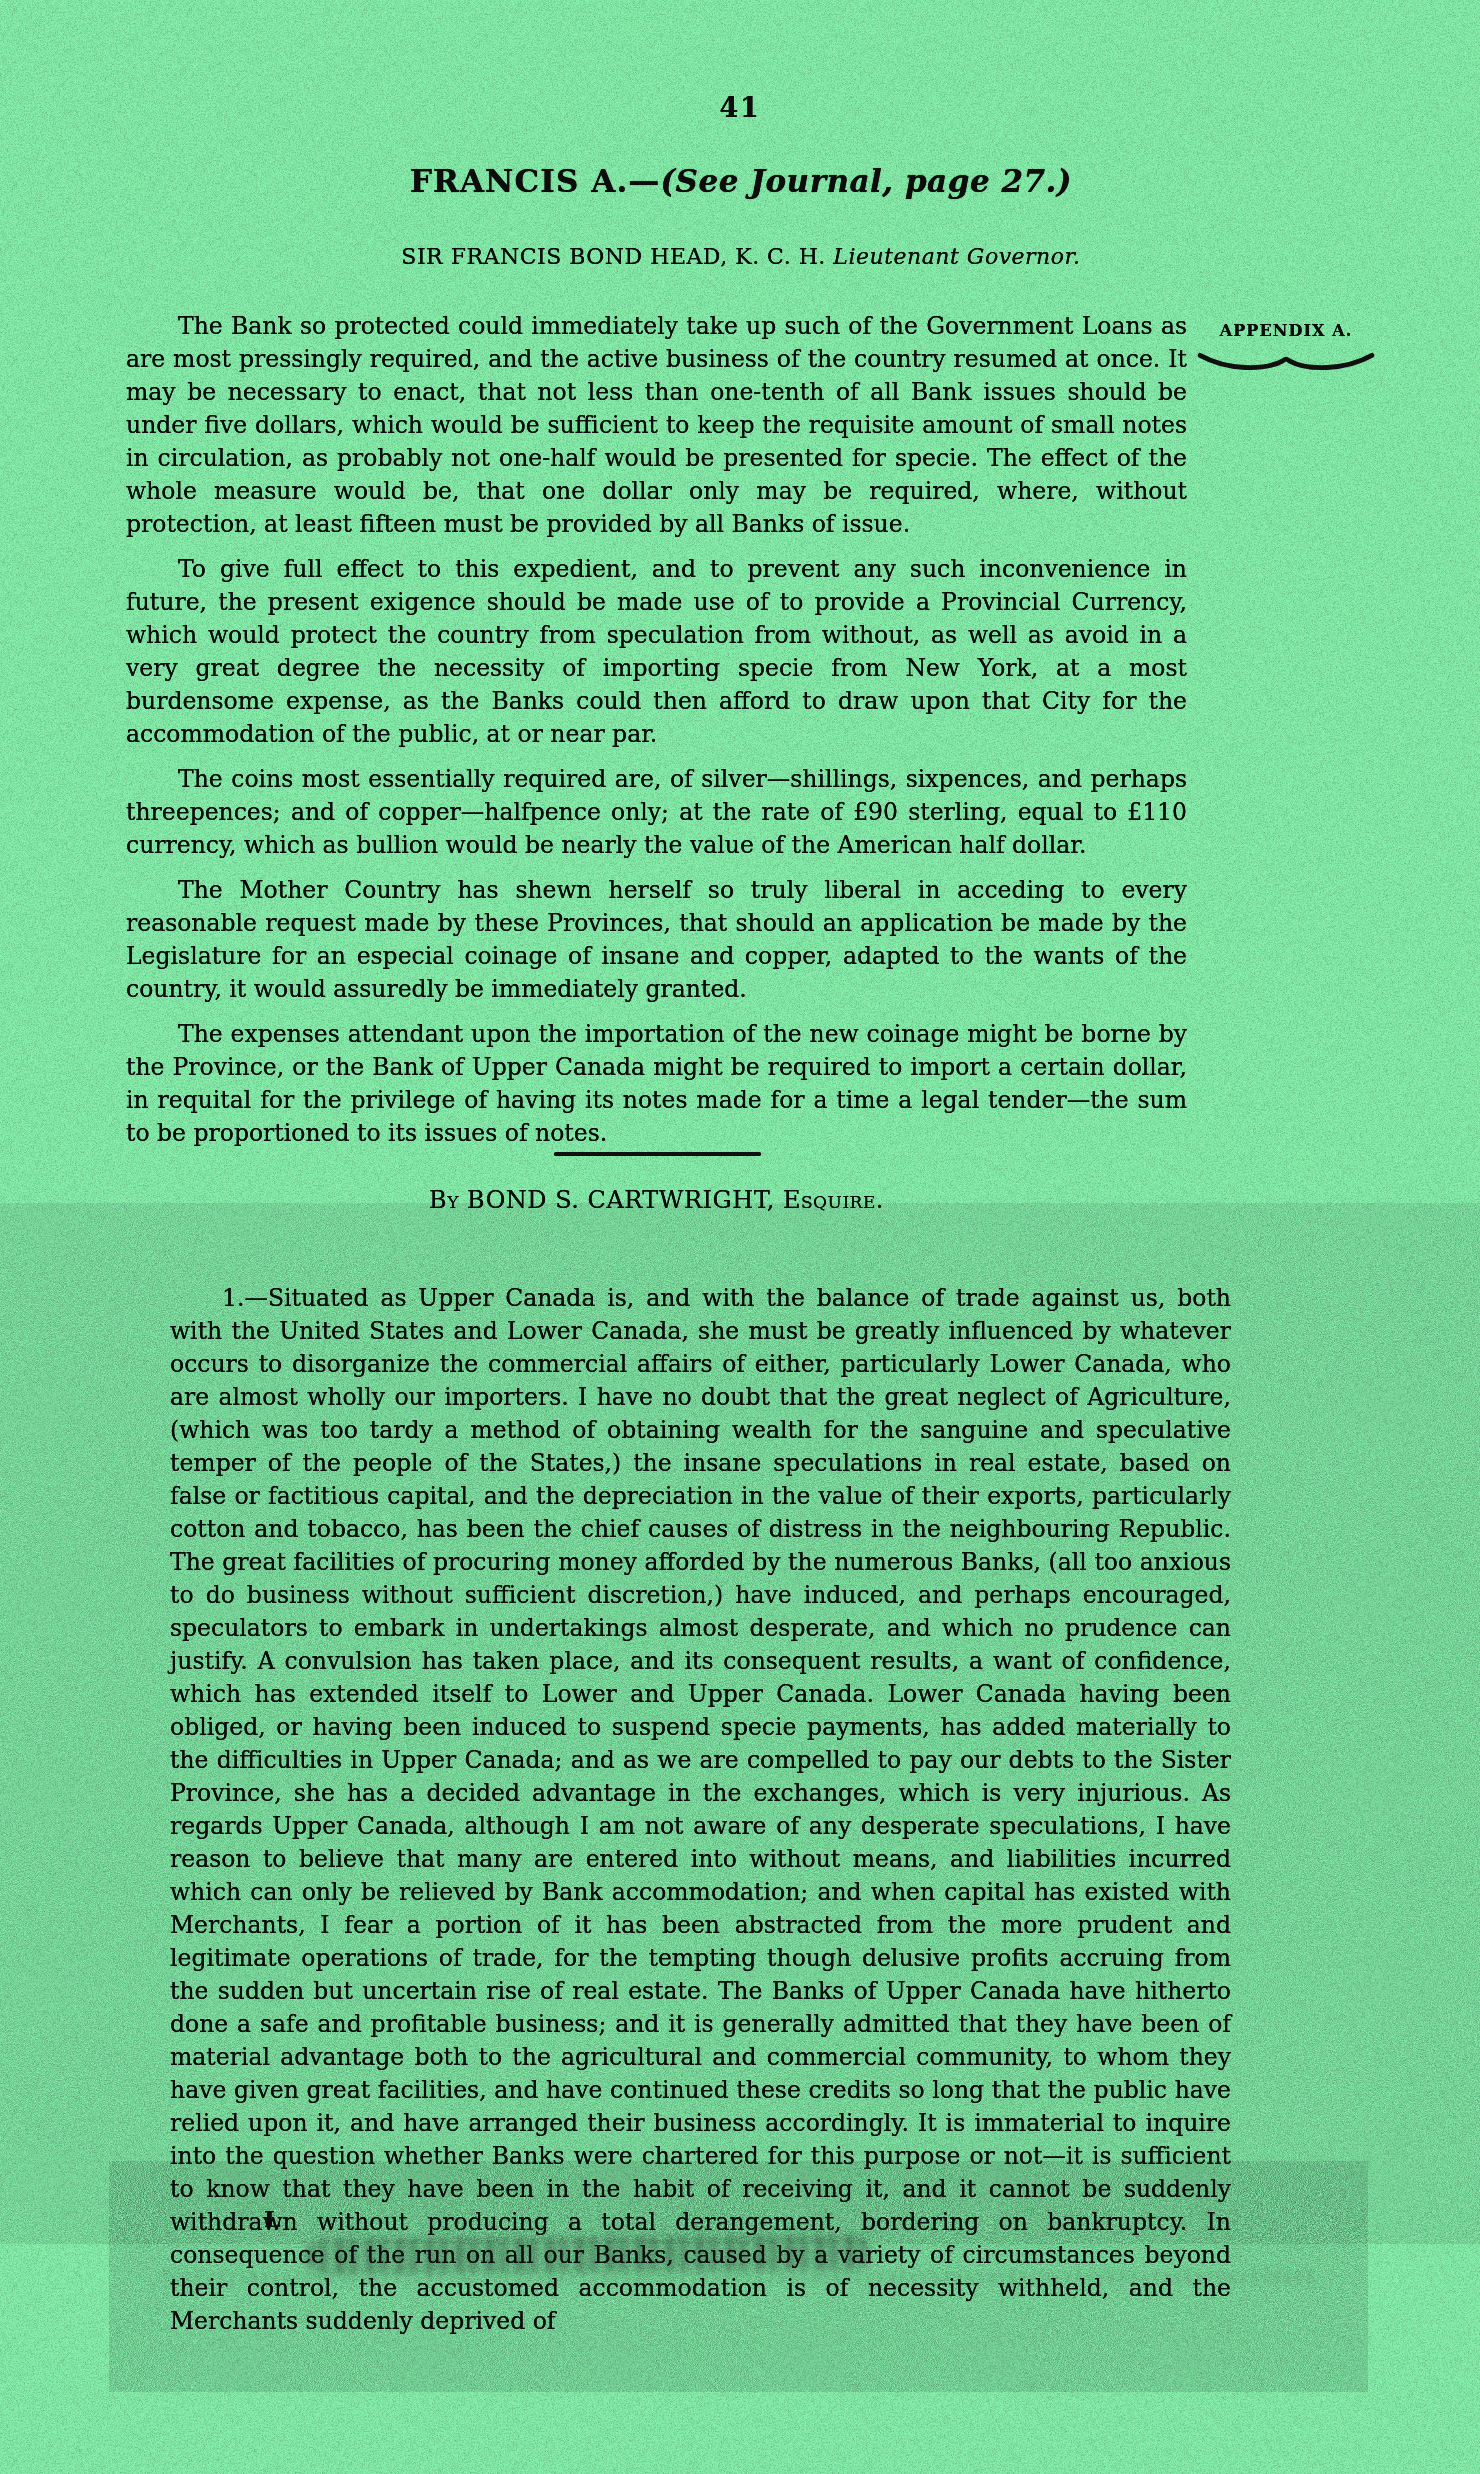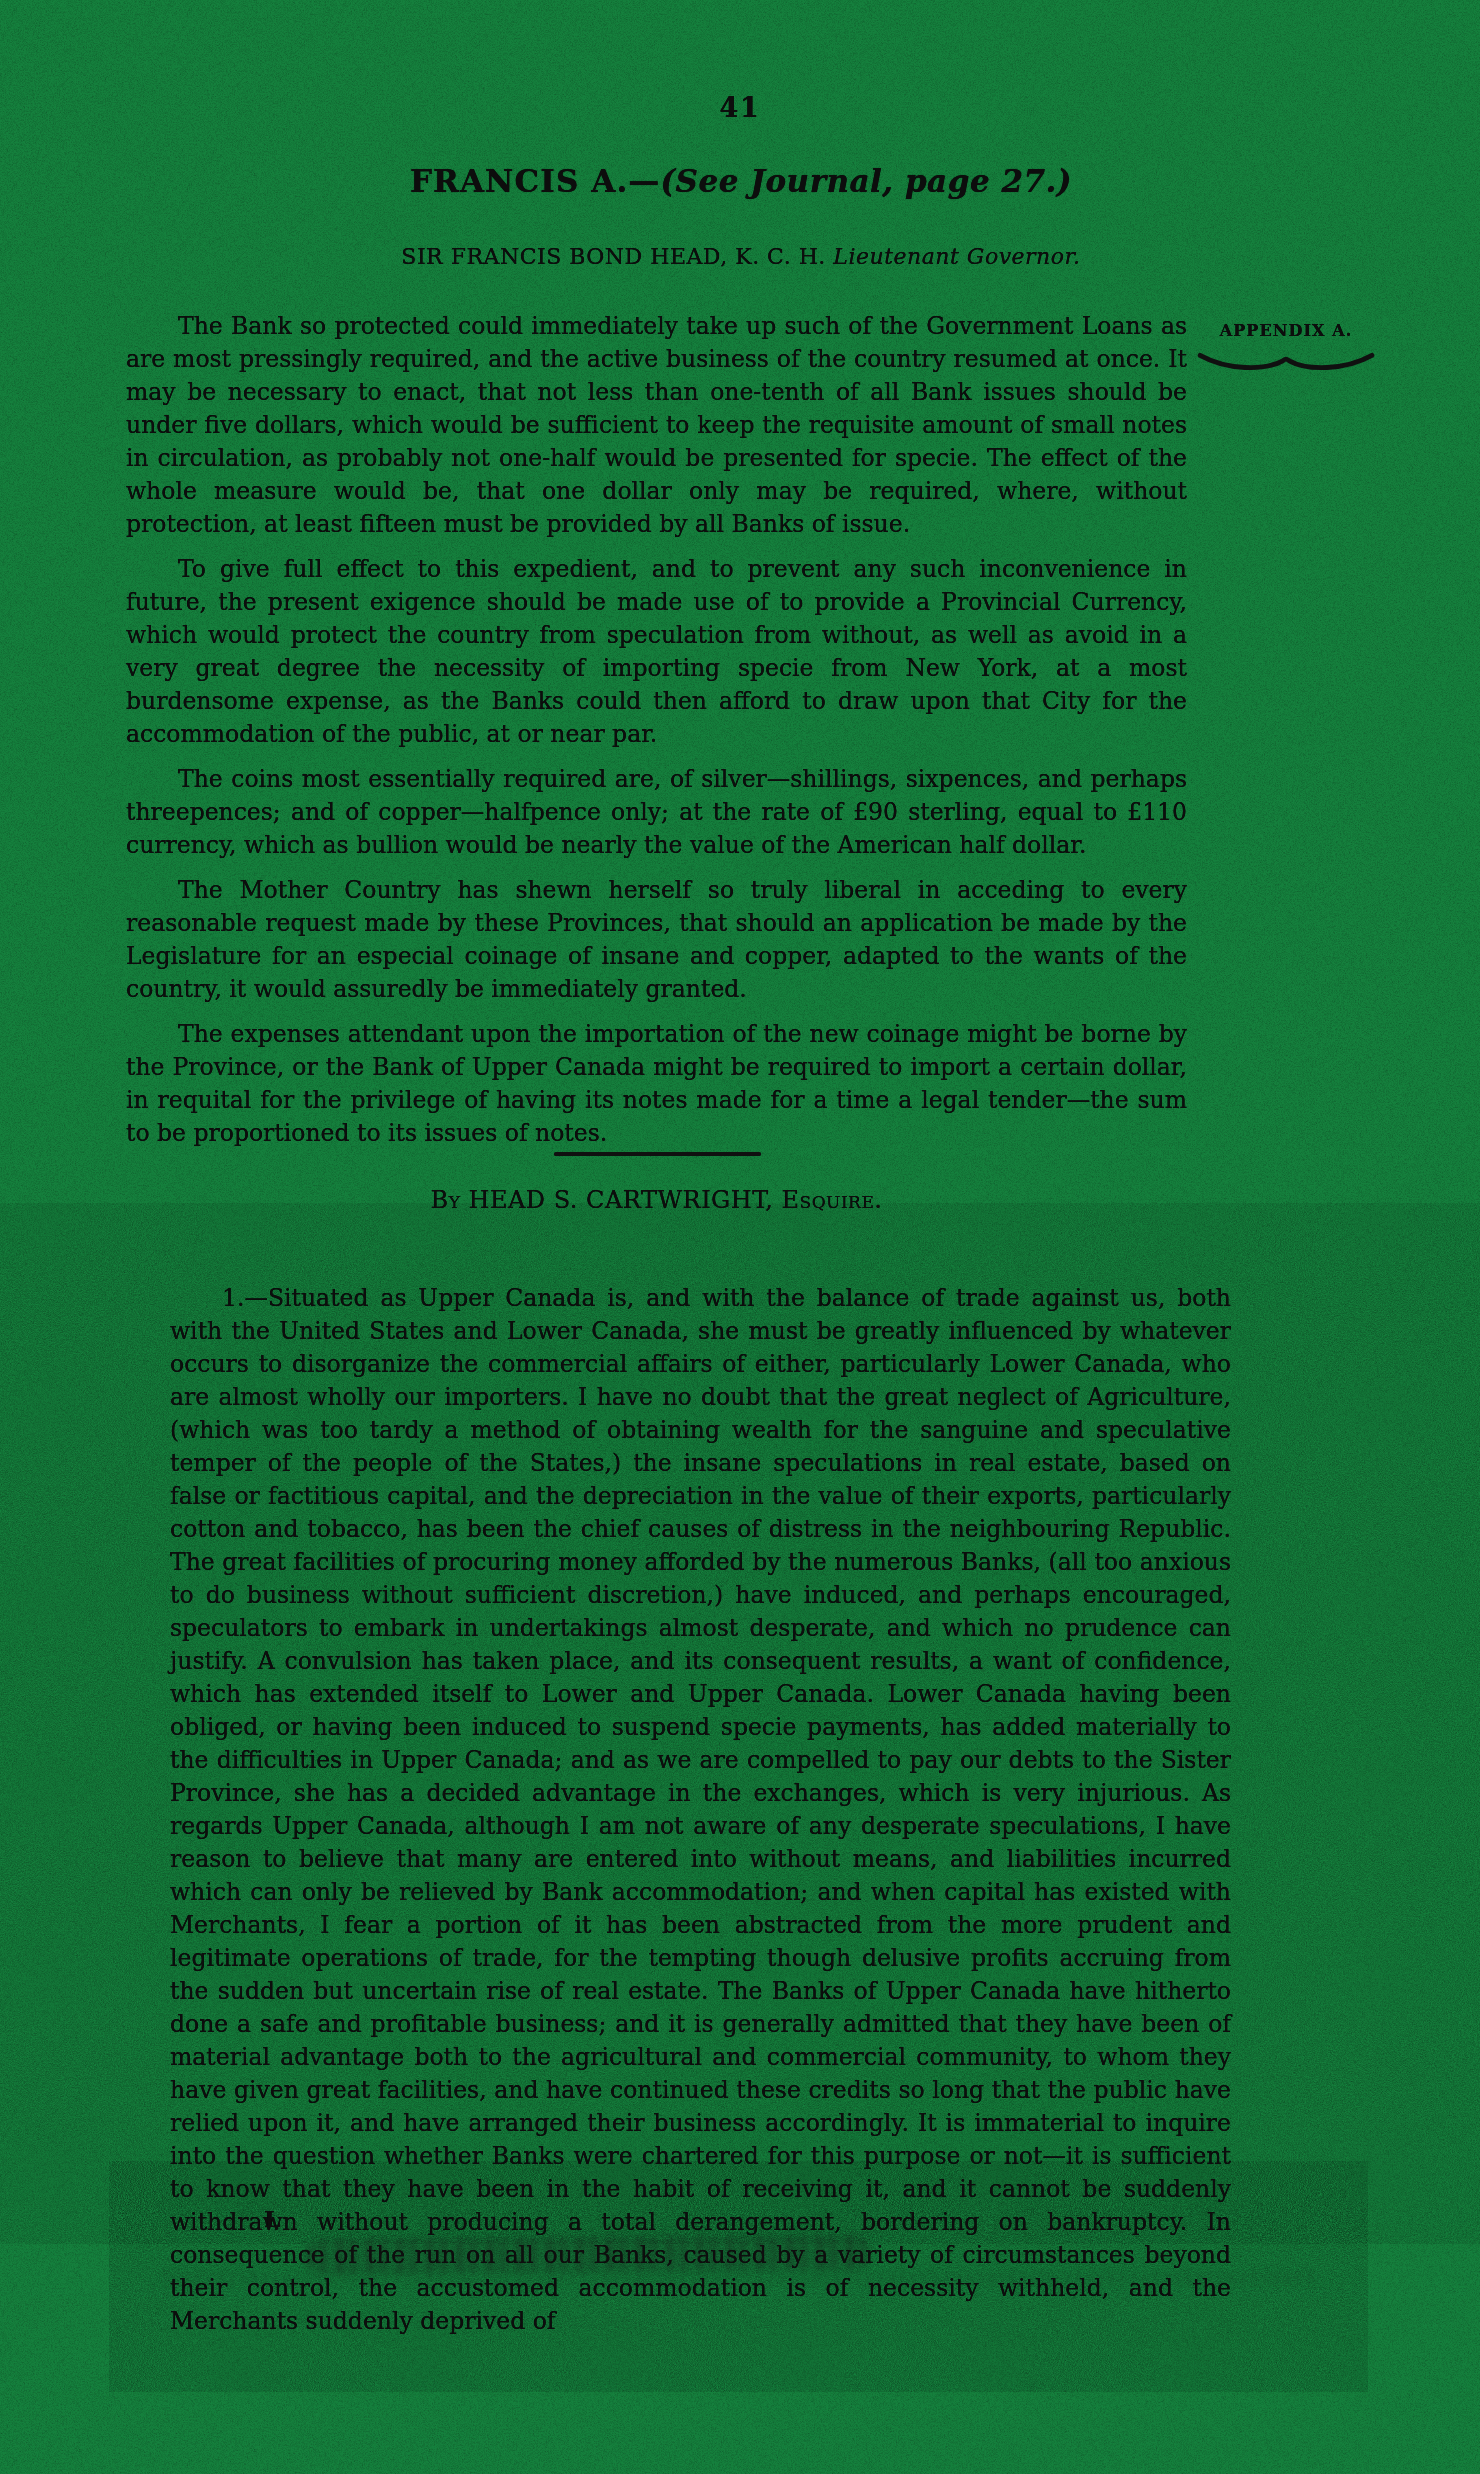--- a/index.html
+++ b/index.html
@@ -5,21 +5,21 @@
   html, body {
     margin: 0;
     padding: 0;
     background: #e8e8e4;
   }
   .page {
     position: relative;
     width: 1480px;
     height: 2475px;
     margin: 0 auto;
-    background: #15803d;
+    background: #86efac;
     color: #0d0d0d;
     font-family: "DejaVu Serif", "Liberation Serif", serif;
     overflow: hidden;
   }
   .noise-svg {
     position: absolute;
     inset: 0;
     pointer-events: none;
   }
   .page-number {
@@ -218,21 +218,21 @@
 
   <div class="margin-appendix">APPENDIX A.</div>
   <svg class="margin-brace" viewBox="0 0 336 46" xmlns="http://www.w3.org/2000/svg">
     <path d="M10 8 C 60 36, 130 36, 162 18 C 168 14, 168 14, 174 18 C 206 36, 276 36, 326 8" fill="none" stroke="#101010" stroke-width="9" stroke-linecap="round"></path>
   </svg>
 
   <div class="section-divider"></div>
 
   <div class="section-heading">
     <span class="sc">By</span>
-    <span>HEAD S. CARTWRIGHT,</span>
+    <span>BOND S. CARTWRIGHT,</span>
     <span class="sc">Esquire.</span>
   </div>
 
   <div class="long-col">
     <p>1.—Situated as Upper Canada is, and with the balance of trade against us, both with the United States and Lower Canada, she must be greatly influenced by whatever occurs to disorganize the commercial affairs of either, particularly Lower Canada, who are almost wholly our importers.  I have no doubt that the great neglect of Agriculture, (which was too tardy a method of obtaining wealth for the sanguine and speculative temper of the people of the States,) the insane speculations in real estate, based on false or factitious capital, and the depreciation in the value of their exports, particularly cotton and tobacco, has been the chief causes of distress in the neighbouring Republic.  The great facilities of procuring money afforded by the numerous Banks, (all too anxious to do business without sufficient discretion,) have induced, and perhaps encouraged, speculators to embark in undertakings almost desperate, and which no prudence can justify.  A convulsion has taken place, and its consequent results, a want of confidence, which has extended itself to Lower and Upper Canada.  Lower Canada having been obliged, or having been induced to suspend specie payments, has added materially to the difficulties in Upper Canada; and as we are compelled to pay our debts to the Sister Province, she has a decided advantage in the exchanges, which is very injurious.  As regards Upper Canada, although I am not aware of any desperate speculations, I have reason to believe that many are entered into without means, and liabilities incurred which can only be relieved by Bank accommodation; and when capital has existed with Merchants, I fear a portion of it has been abstracted from the more prudent and legitimate operations of trade, for the tempting though delusive profits accruing from the sudden but uncertain rise of real estate.  The Banks of Upper Canada have hitherto done a safe and profitable business; and it is generally admitted that they have been of material advantage both to the agricultural and commercial community, to whom they have given great facilities, and have continued these credits so long that the public have relied upon it, and have arranged their business accordingly.  It is immaterial to inquire into the question whether Banks were chartered for this purpose or not—it is sufficient to know that they have been in the habit of receiving it, and it cannot be suddenly withdrawn without producing a total derangement, bordering on bankruptcy.  In consequence of the run on all our Banks, caused by a variety of circumstances beyond their control, the accustomed accommodation is of necessity withheld, and the Merchants suddenly deprived of</p>
   </div>
 
   <div class="catchword">L</div>
   <div class="smudge"></div>
   <div class="smudge2"></div>

